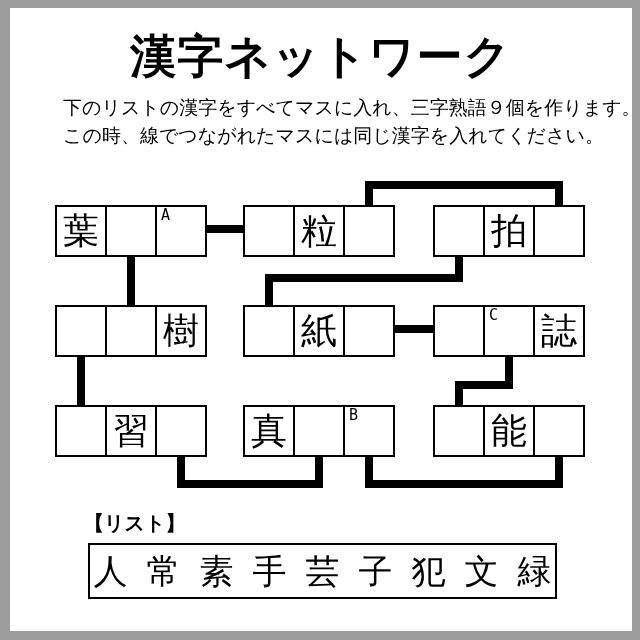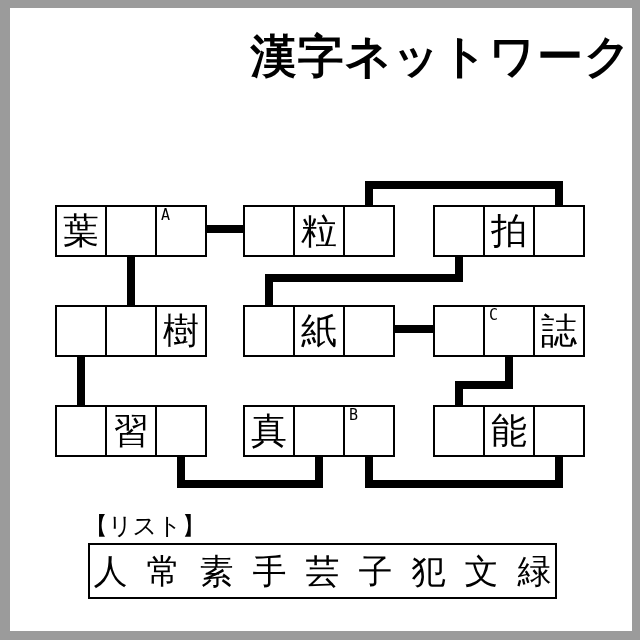--- a/index.html
+++ b/index.html
@@ -8,21 +8,21 @@
     background:#9b9b9b;
     font-family:"Liberation Sans","DejaVu Sans",sans-serif;
     color:#000;
   }
   .frame{
     position:absolute;left:10px;top:8px;right:8px;bottom:9px;
     background:#ffffff;
   }
   .title{
     position:absolute;left:0;right:0;top:18px;margin:0;
-    text-align:right;font-size:46px;font-weight:bold;letter-spacing:1px;
+    text-align:center;font-size:46px;font-weight:bold;letter-spacing:1px;
   }
   .instructions{
     position:absolute;left:53px;top:86px;
     font-size:19px;line-height:28px;white-space:nowrap;
   }
   .puzzle{position:absolute;left:0;top:0;width:622px;height:623px;}
   .wbox{
     position:absolute;width:152px;height:52px;
     border:2px solid #000;box-sizing:border-box;
     display:flex;background:#fff;
@@ -32,36 +32,38 @@
     display:flex;align-items:center;justify-content:center;
   }
   .cell:last-child{border-right:none;}
   .kanji{font-size:36px;line-height:1;}
   .corner{
     position:absolute;left:4px;top:1px;
     font-family:"DejaVu Sans Mono","Liberation Mono",monospace;
     font-size:15px;line-height:1;
   }
   .conn{position:absolute;background:#000;}
-  .list-label{position:absolute;left:74px;top:502px;font-size:24px;}
+  .list-label{position:absolute;left:74px;top:502px;font-size:20px;font-weight:bold;}
   .list-box{
     position:absolute;left:78px;top:535px;width:469px;height:56px;
     border:2px solid #000;box-sizing:border-box;
     display:flex;align-items:center;justify-content:center;gap:19px;
   }
   .list-box span{font-size:34px;line-height:1;}
 </style>
 </head>
 <body>
 
 <div class="frame">
 
   <h1 class="title">漢字ネットワーク</h1>
 
   <div class="instructions">
+    <div>下のリストの漢字をすべてマスに入れ、三字熟語９個を作ります。</div>
+    <div>この時、線でつながれたマスには同じ漢字を入れてください。</div>
   </div>
 
   <div class="puzzle">
 
     <div class="conn" style="left:355px;top:173px;width:198px;height:8px;"></div>
     <div class="conn" style="left:355px;top:173px;width:8px;height:24px;"></div>
     <div class="conn" style="left:545px;top:173px;width:8px;height:24px;"></div>
 
     <div class="conn" style="left:197px;top:217px;width:36px;height:8px;"></div>
 

